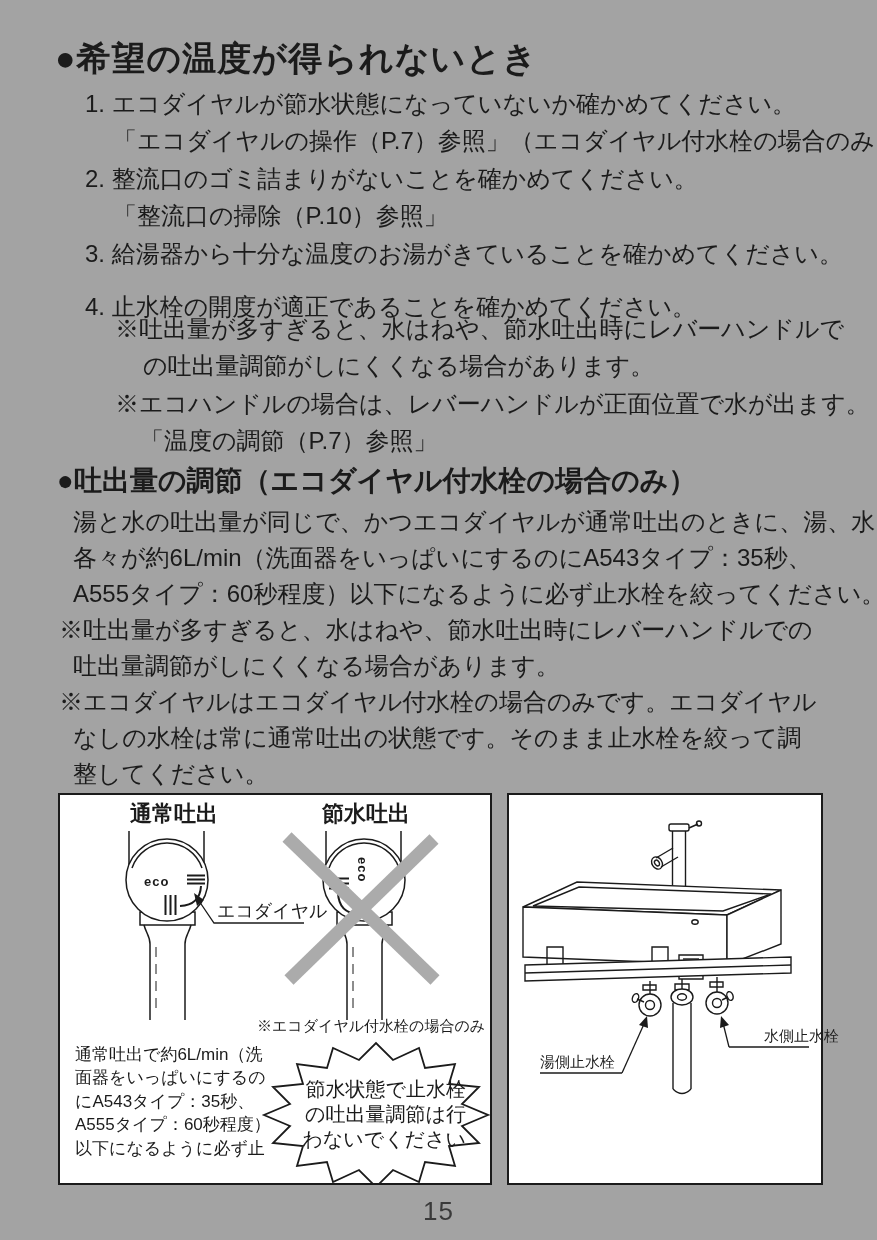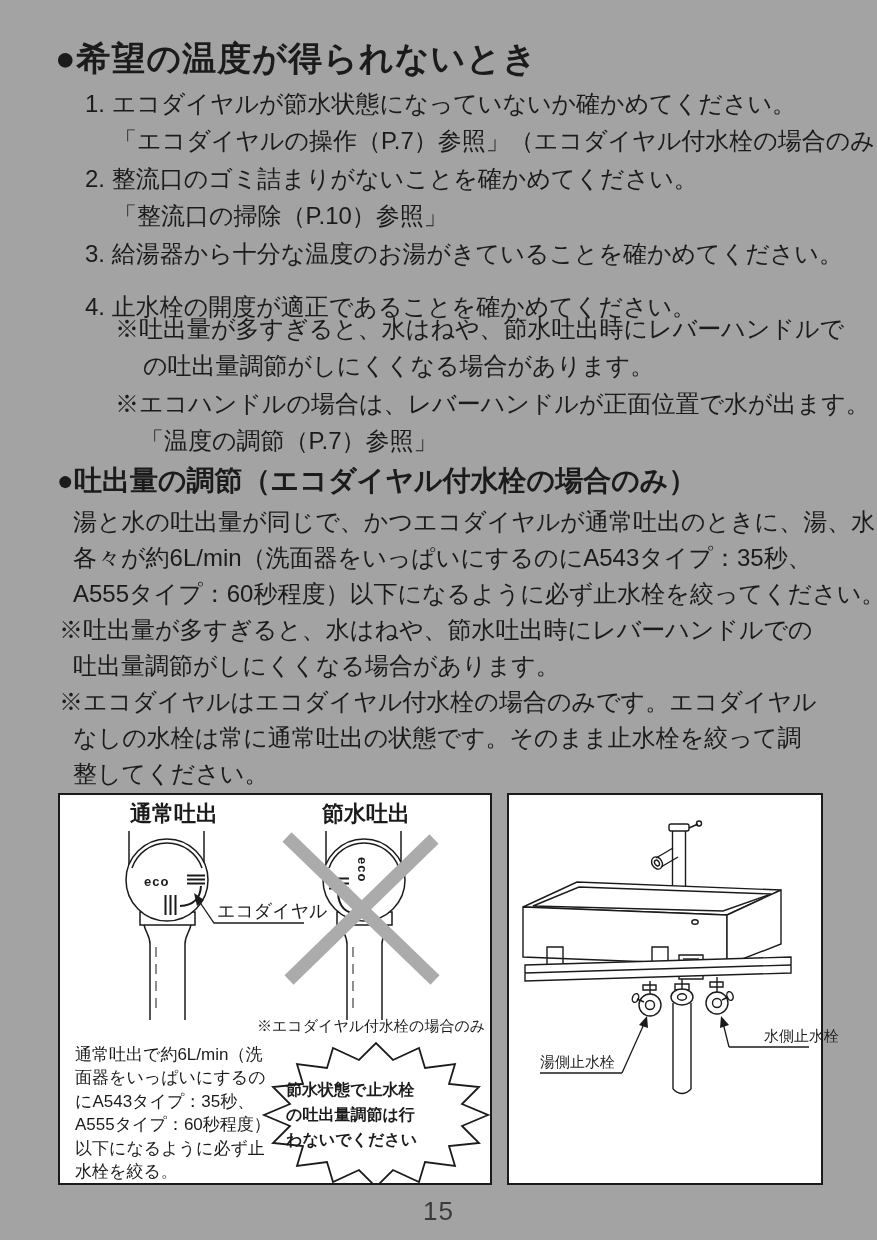--- a/index.html
+++ b/index.html
@@ -10,21 +10,21 @@
   .abs{position:absolute;white-space:nowrap;}
   .h1{font-size:34px;font-weight:bold;letter-spacing:1px;}
   .h2{font-size:28px;font-weight:bold;font-family:Liberation Serif, serif;}
   .body-line{font-size:24px;letter-spacing:0px;}
   .figbox{position:absolute;border:2px solid #1b1b1b;background:#ffffff;}
   .figbox svg{position:absolute;left:0;top:0;}
   .fig-title{font-size:22px;font-weight:bold;}
   .fig-small{font-size:15px;}
   .dial-label{font-size:18px;}
   .caption{font-size:17px;line-height:23.4px;white-space:nowrap;}
-  .burst-text{font-size:16px;font-weight:bold;line-height:25px;text-align:left;white-space:nowrap;}
+  .burst-text{font-size:20px;font-weight:normal;line-height:25px;text-align:right;white-space:nowrap;}
   .valve-label{font-size:15px;}
   .pagenum{font-size:26px;color:#3a3a3a;letter-spacing:1px;}
   svg line, svg path, svg circle, svg rect, svg ellipse, svg polyline{vector-effect:non-scaling-stroke;}
 </style>
 </head>
 <body>
 
 <div id="page">
 
   <div class="abs h1" style="left:55px;top:36px;">●希望の温度が得られないとき</div>
@@ -115,21 +115,20 @@
     <div class="abs fig-title" style="left:262px;top:4px;">節水吐出</div>
     <div class="abs dial-label" style="left:157px;top:104px;">エコダイヤル</div>
     <div class="abs fig-small" style="left:197px;top:222px;">※エコダイヤル付水栓の場合のみ</div>
 
     <div class="abs caption" style="left:15px;top:248px;">
       <div>通常吐出で約6L/min（洗</div>
       <div>面器をいっぱいにするの</div>
       <div>にA543タイプ：35秒、</div>
       <div>A555タイプ：60秒程度）</div>
       <div>以下になるように必ず止</div>
-      <div>水栓を絞る。</div>
     </div>
 
     <div class="abs burst-text" style="left:226px;top:282px;width:180px;">
       <div>節水状態で止水栓</div>
       <div>の吐出量調節は行</div>
       <div>わないでください</div>
     </div>
   </div>
 
   <div class="figbox" style="left:507px;top:793px;width:312px;height:388px;">

